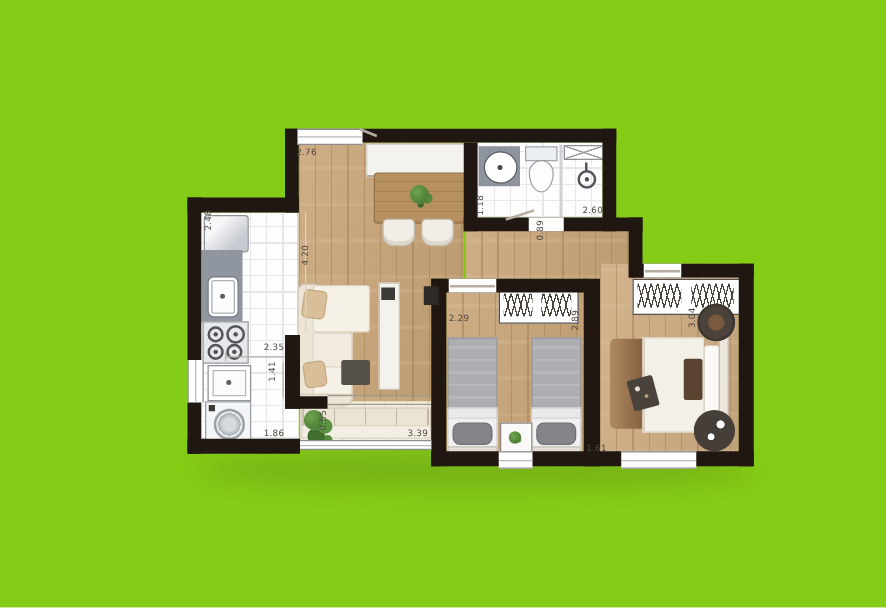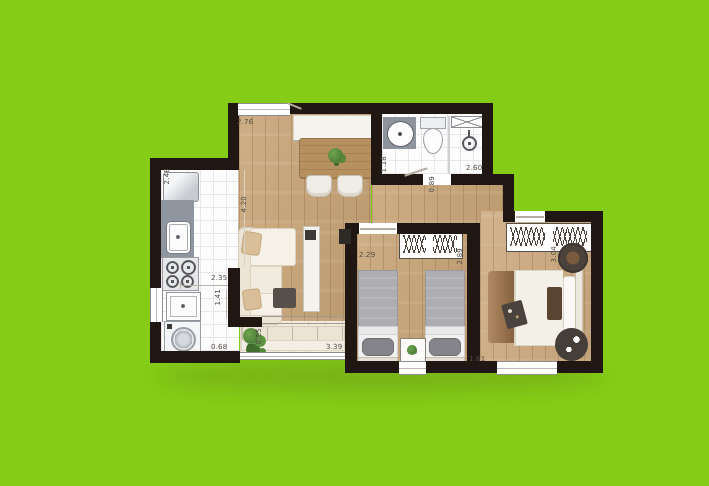--- a/index.html
+++ b/index.html
@@ -211,17 +211,17 @@
   <span class="dim dimv" style="left:381px;top:156px;">1.18</span>
   <span class="dim" style="left:466px;top:165px;">2.60</span>
   <span class="dim dimv" style="left:429px;top:176px;">0.89</span>
   <span class="dim dimv" style="left:241px;top:196px;">4.20</span>
   <span class="dim" style="left:359px;top:220px;margin-top:32px;">2.29</span>
   <span class="dim dimv" style="left:457px;top:248px;">2.89</span>
   <span class="dim dimv" style="left:551px;top:246px;">3.04</span>
   <span class="dim" style="left:211px;top:275px;">2.35</span>
   <span class="dim dimv" style="left:215px;top:289px;">1.41</span>
   <span class="dim dimv" style="left:256px;top:328px;">0.55</span>
-  <span class="dim" style="left:211px;top:344px;">0.68</span>
+  <span class="dim" style="left:211px;top:344px;">1.86</span>
   <span class="dim" style="left:326px;top:344px;">3.39</span>
   <span class="dim" style="left:469px;top:356px;">1.61</span>
 
 </div>
 
 </body></html>

